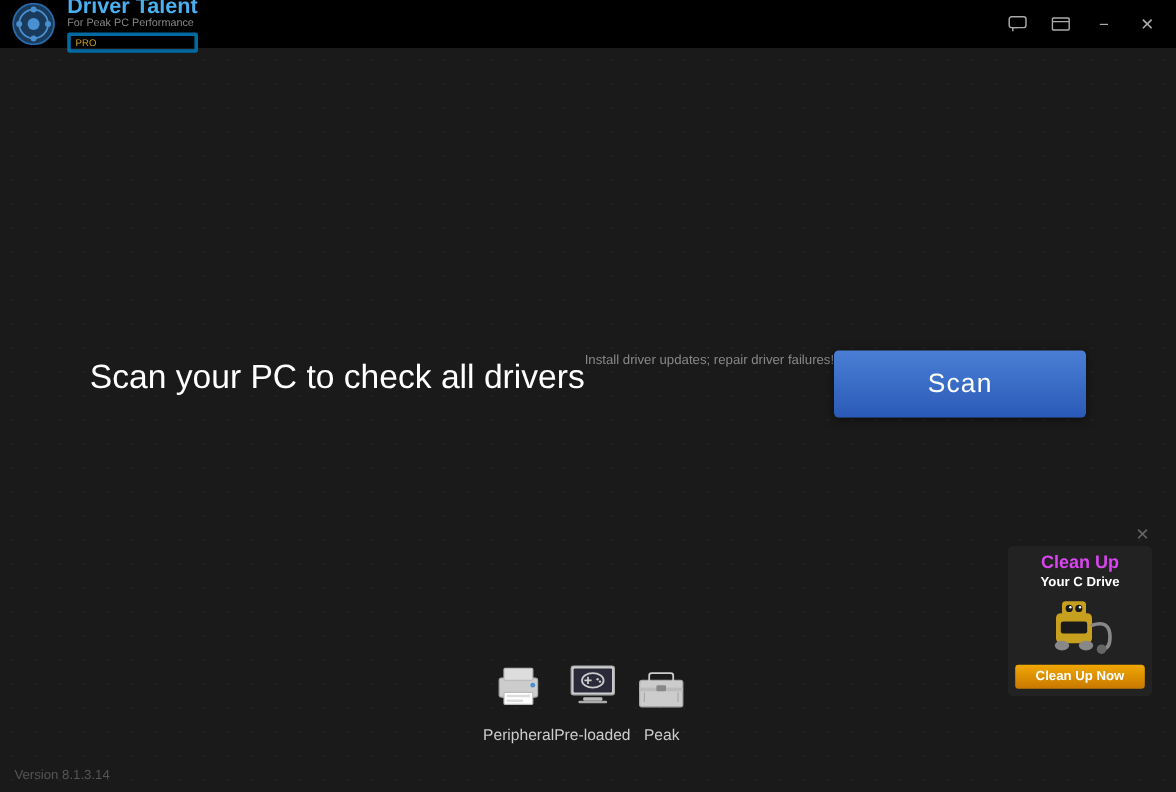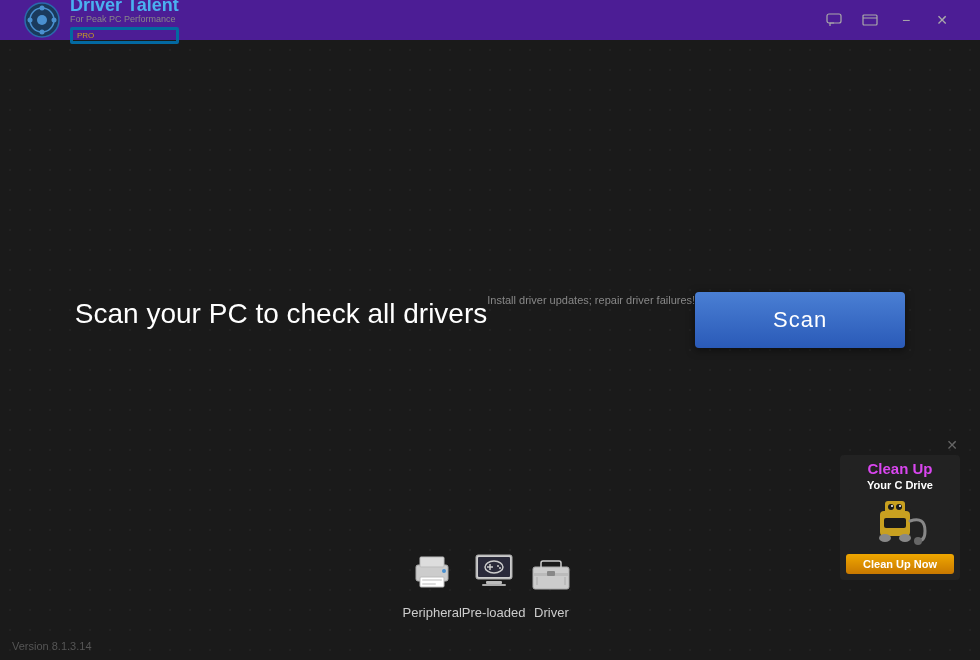--- a/index.html
+++ b/index.html
@@ -13,25 +13,25 @@
       position: relative;
     }
 
     
     .title-bar {
       position: absolute;
       top: 0;
       left: 0;
       right: 0;
       height: 40px;
-      background: #4c1d95;
+      background: #000000;
       display: flex;
       align-items: center;
       justify-content: space-between;
-      padding: 0 24px;
+      padding: 0 10px;
       z-index: 100;
     }
 
     .title-bar-left {
       display: flex;
       align-items: center;
       gap: 10px;
     }
 
     .logo-text {
@@ -335,21 +335,21 @@
 
         <rect x="6" y="20" width="36" height="22" rx="2" fill="#ccc" stroke="#aaa" stroke-width="1"></rect>
         <rect x="14" y="14" width="20" height="8" rx="2" fill="none" stroke="#ccc" stroke-width="1.5"></rect>
         <rect x="6" y="26" width="36" height="3" fill="#bbb"></rect>
         <rect x="20" y="24" width="8" height="5" rx="1" fill="#888"></rect>
 
         <line x1="10" y1="30" x2="10" y2="38" stroke="#aaa" stroke-width="1"></line>
         <line x1="38" y1="30" x2="38" y2="38" stroke="#aaa" stroke-width="1"></line>
       </svg>
     </div>
-    <span class="icon-label">Driver</span>
+    <span class="icon-label">Peak</span>
   </div>
 </div>
 
 <div class="version-text">Version 8.1.3.14</div>
 
 <div class="cleanup-banner">
   <span class="cleanup-close">✕</span>
   <div class="cleanup-title-green">Clean Up</div>
   <div class="cleanup-title-white">Your C Drive</div>
   

